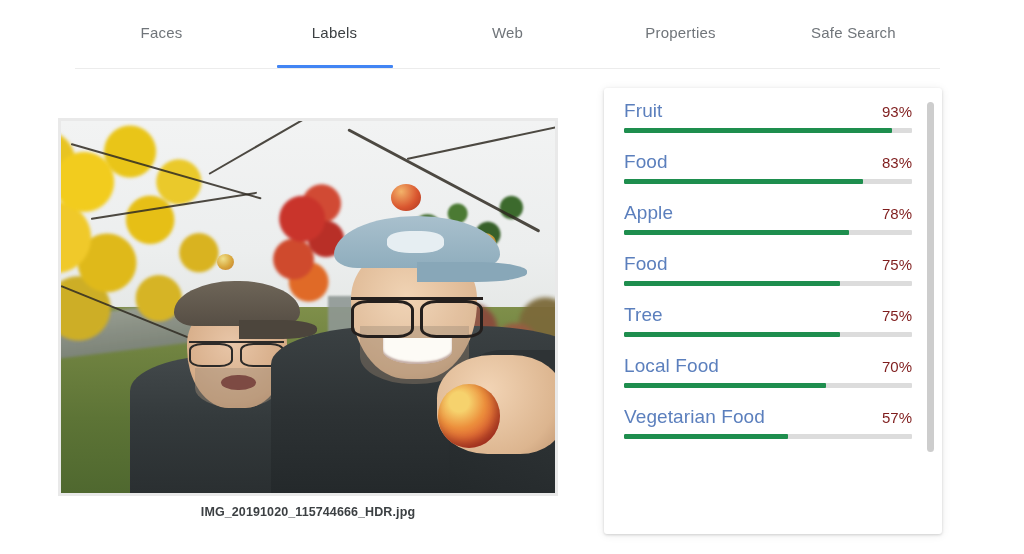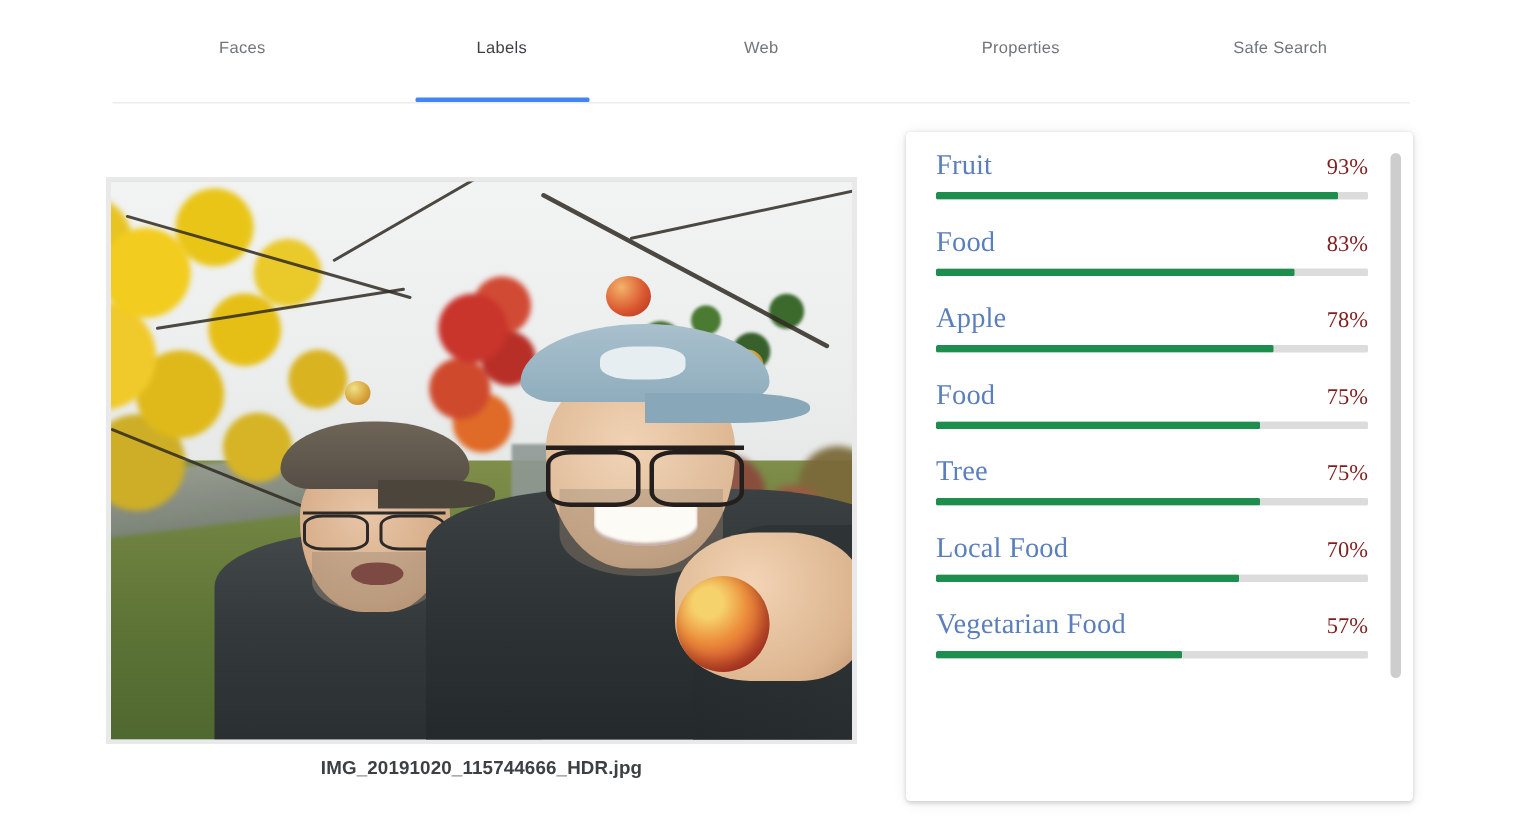--- a/index.html
+++ b/index.html
@@ -33,21 +33,21 @@
   .tab {
     flex: 1 1 0;
     height: 68px;
     display: flex;
     align-items: center;
     justify-content: center;
     position: relative;
     cursor: pointer;
   }
   .tab-label {
-    font-size: 11px;
+    font-size: 15px;
     color: #70757a;
     letter-spacing: .2px;
     white-space: nowrap;
     padding-bottom: 4px;
   }
   .tab.active .tab-label {
     color: #3c4043;
     font-weight: normal;
   }
   .tab-underline {
@@ -67,21 +67,21 @@
     left: 75px;
     top: 68px;
     width: 865px;
     height: 1px;
     background: #ececec;
   }
 
   
   .image-panel {
     position: absolute;
-    left: 71px;
+    left: 58px;
     top: 118px;
     width: 506px;
   }
   .photo-frame {
     width: 500px;
     height: 378px;
     border: 3px solid #e9e9e9;
     box-sizing: border-box;
     overflow: hidden;
     position: relative;
@@ -362,21 +362,20 @@
     left: 0; top: 0;
     width: 338px;
     height: 446px;
     overflow: hidden;
     padding-top: 12px;
     box-sizing: border-box;
   }
   .label-row {
     padding: 0 30px 0 20px;
     margin-bottom: 18px;
-    font-family: Liberation Serif, serif;
   }
   .label-head {
     display: flex;
     align-items: baseline;
     justify-content: space-between;
     margin-bottom: 6px;
   }
   .label-name {
     font-size: 19px;
     color: #5b7fbd;

